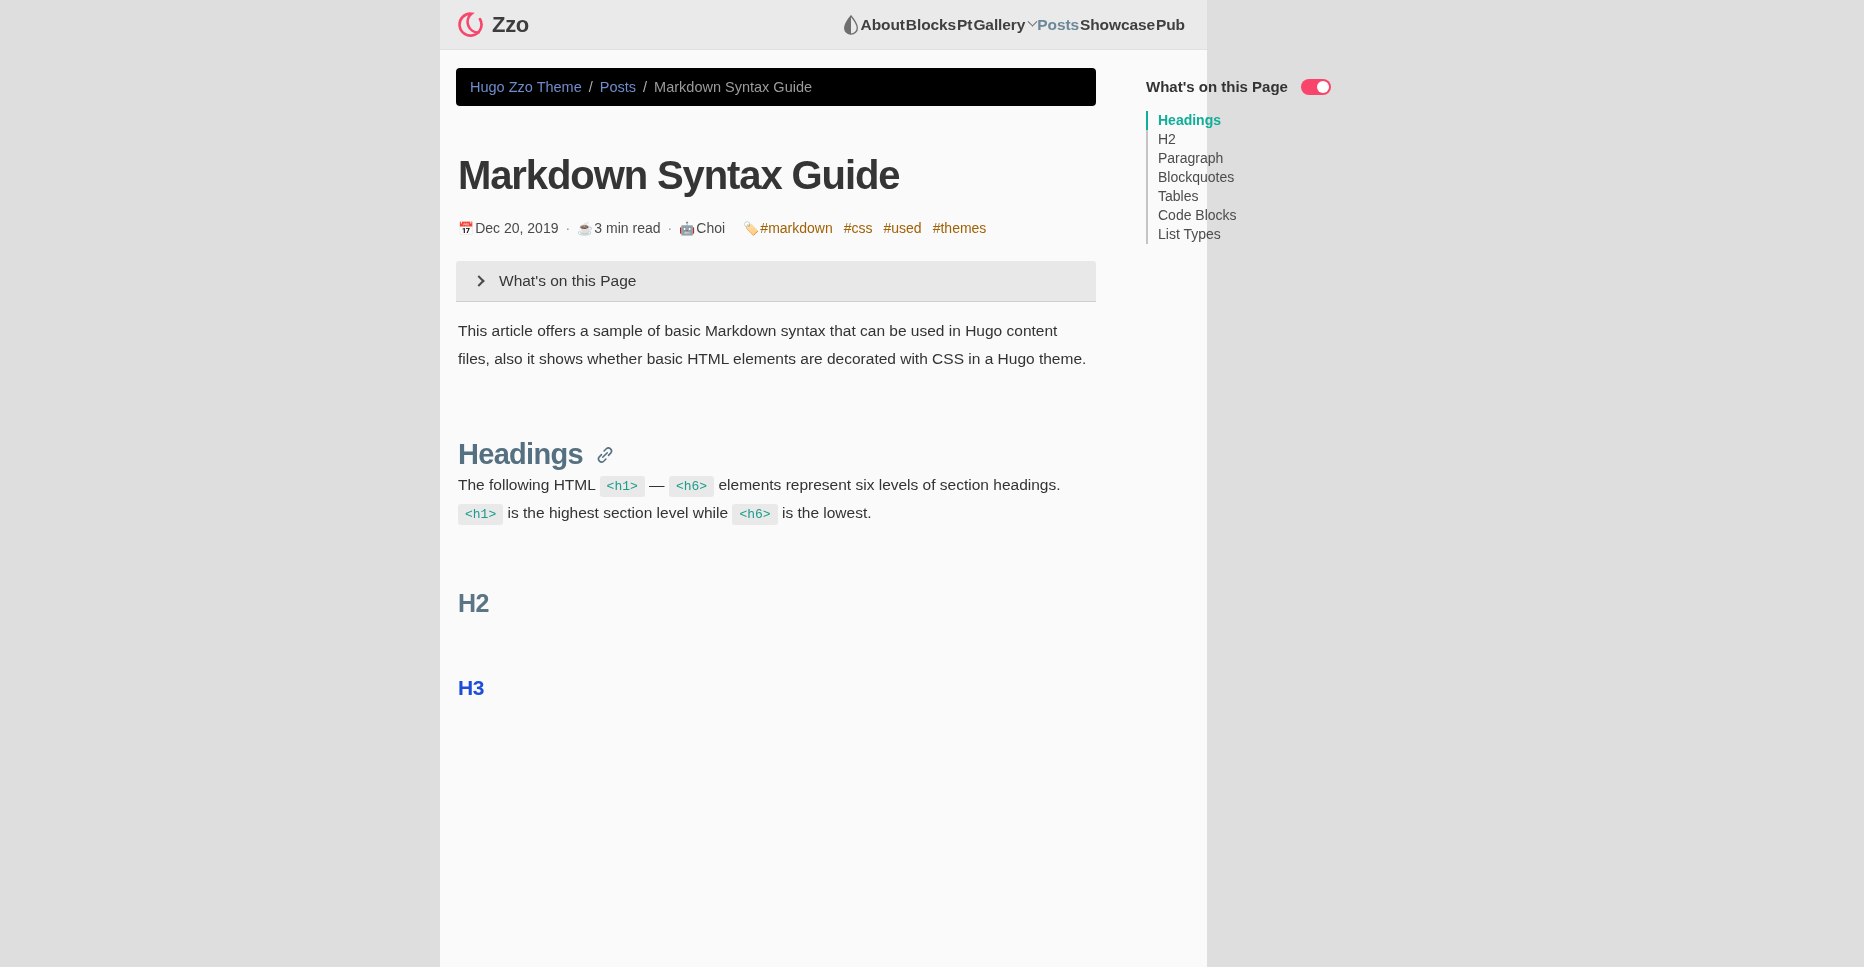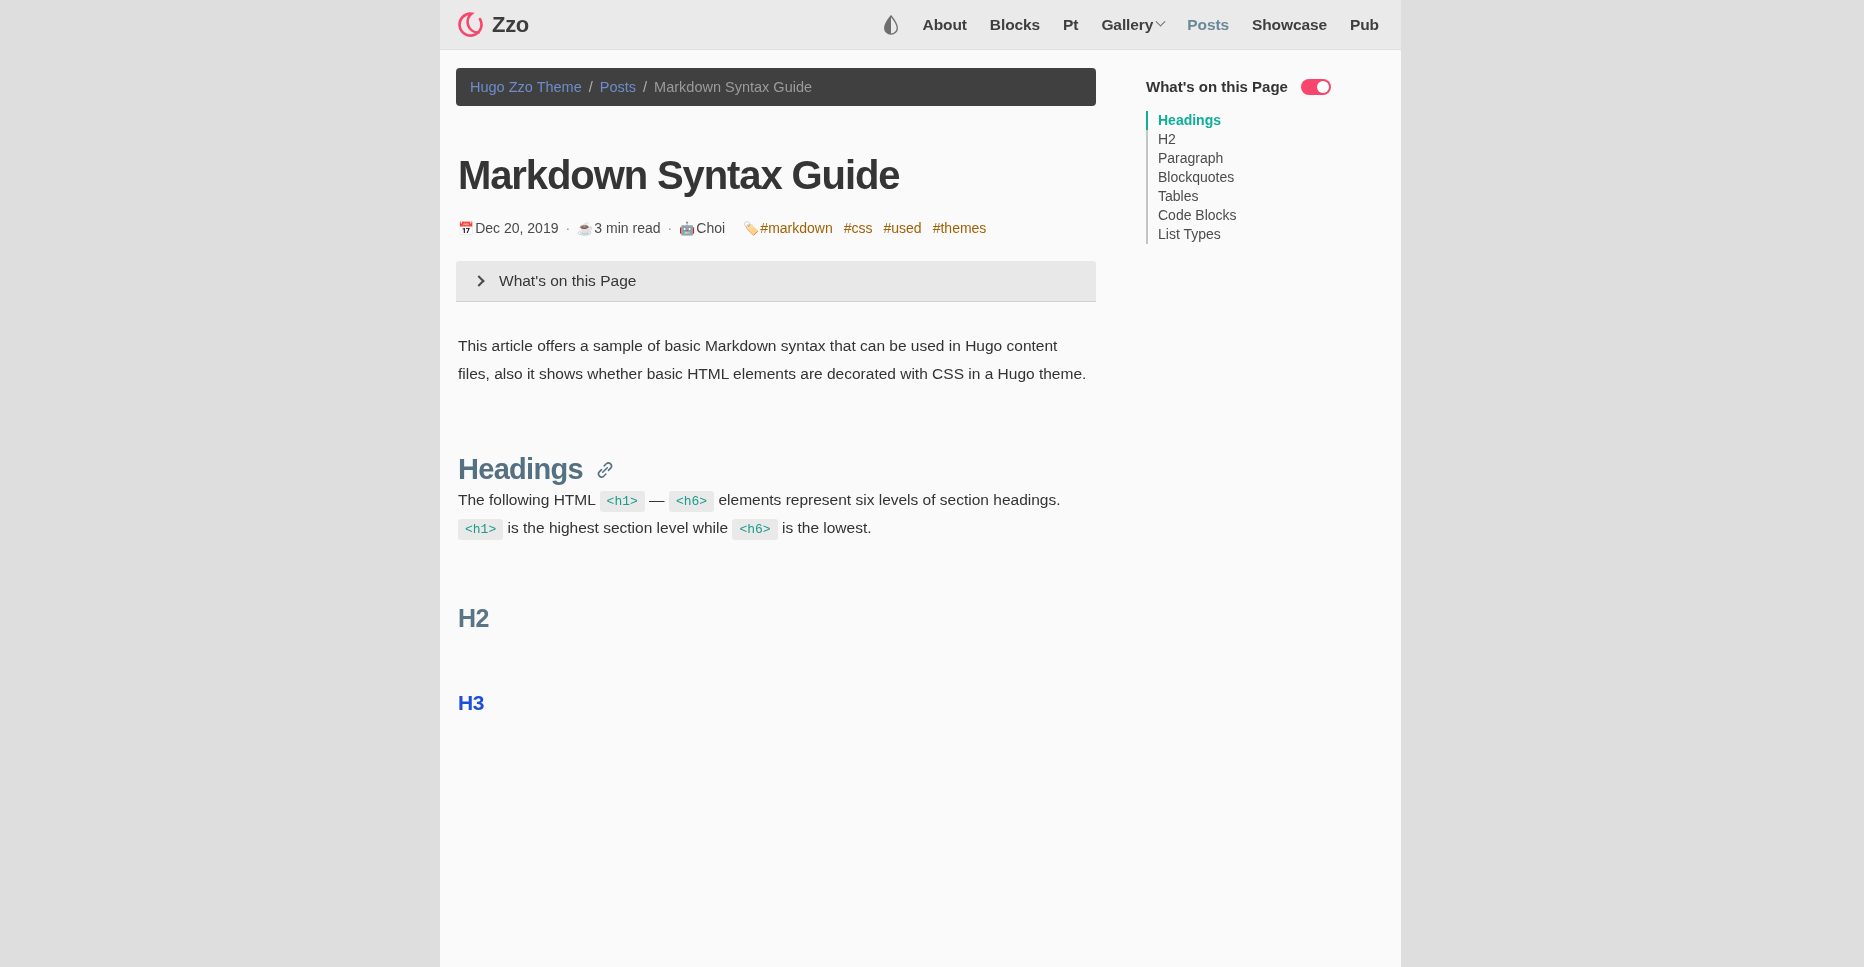--- a/index.html
+++ b/index.html
@@ -16,21 +16,21 @@
     position: relative;
     width: 1864px;
     height: 967px;
     background: #dedede;
   }
 
   #container {
     position: absolute;
     left: 440px;
     top: 0;
-    width: 961px;
+    width: 767px;
     height: 967px;
     background: #fafafa;
   }
 
   
   #navbar {
     position: relative;
     height: 50px;
     background: #eaeaea;
     border-bottom: 1px solid #e0e0e0;
@@ -51,21 +51,21 @@
   .brand-text {
     font-size: 22px;
     font-weight: bold;
     color: #3d3d3d;
     letter-spacing: -0.3px;
   }
   #nav-right {
     margin-left: auto;
     display: flex;
     align-items: center;
-    gap: 23px;
+    gap: 1px;
   }
   .theme-toggle-icon {
     width: 18px; height: 22px;
     display: block;
     cursor: pointer;
   }
   .nav-link {
     font-size: 15.5px;
     font-weight: bold;
     color: #3f3f3f;
@@ -99,21 +99,21 @@
   }
   #side-col {
     width: 270px;
     margin-left: 50px;
     flex: none;
     padding-top: 10px;
   }
 
   
   #breadcrumb {
-    background: #404040;
+    background: #000000;
     border-radius: 4px;
     padding: 11px 14px;
     font-size: 14.5px;
     color: #9a9a9a;
     display: flex;
     align-items: center;
     gap: 7px;
     white-space: nowrap;
   }
   #breadcrumb a {
@@ -178,21 +178,21 @@
     border-top: 2px solid #4a4a4a;
     transform: rotate(45deg);
     margin-left: 3px;
   }
   #toc-details .label {
     font-size: 15.5px;
     color: #373737;
   }
 
   
-  #article { margin-top: 30px; }
+  #article { margin-top: 15px; }
   #article p {
     font-size: 15.5px;
     line-height: 1.78;
     color: #333333;
     margin: 0 0 0 2px;
     max-width: 630px;
   }
 
   .h2-block {
     margin-top: 66px;

